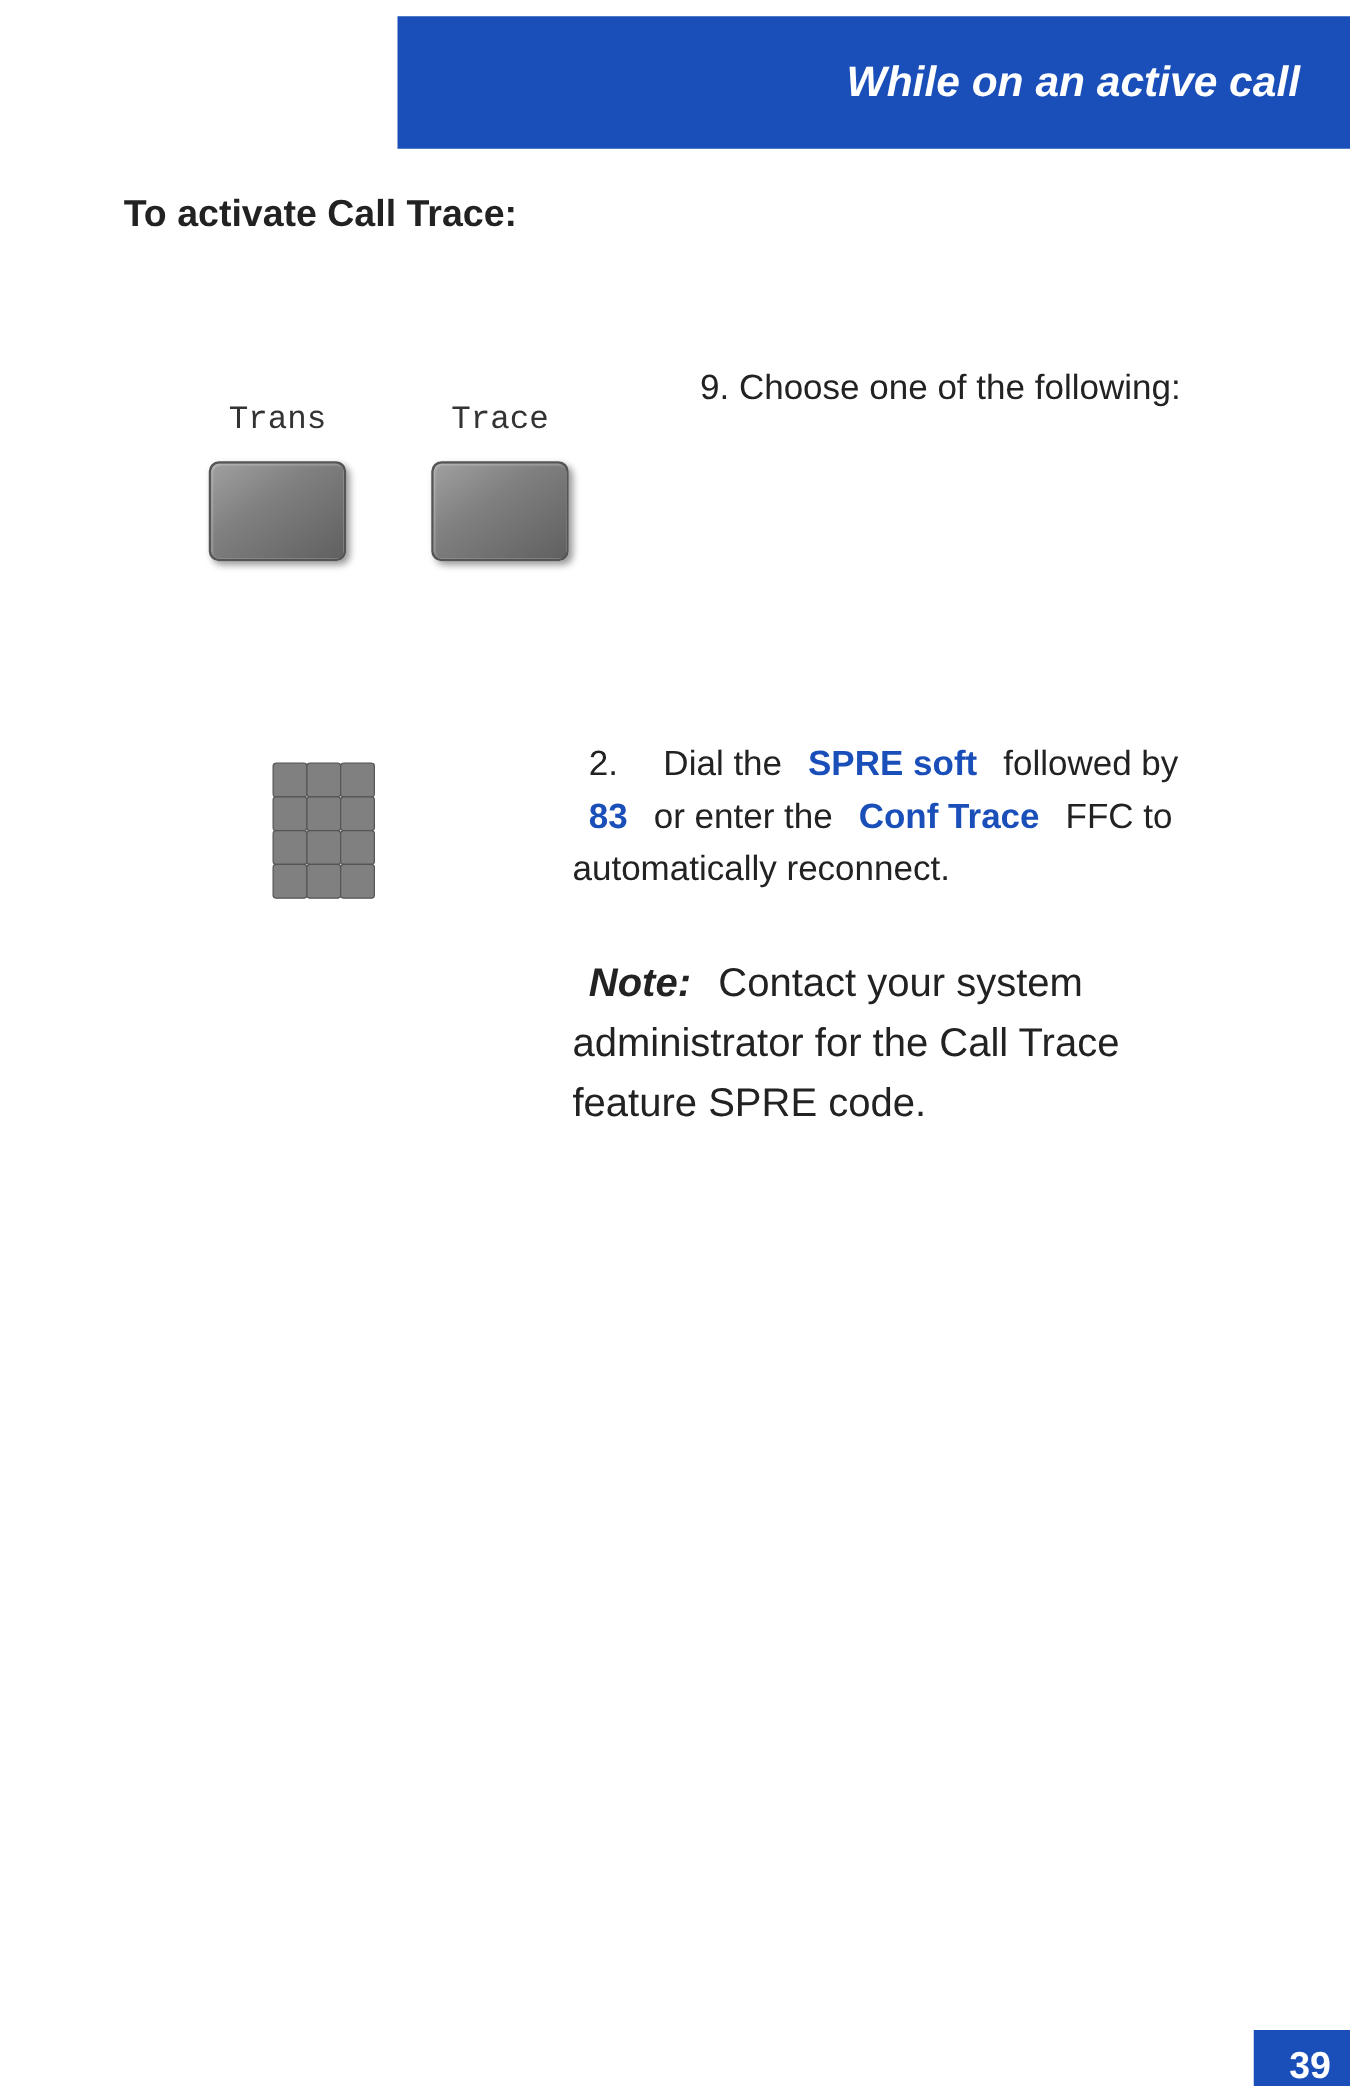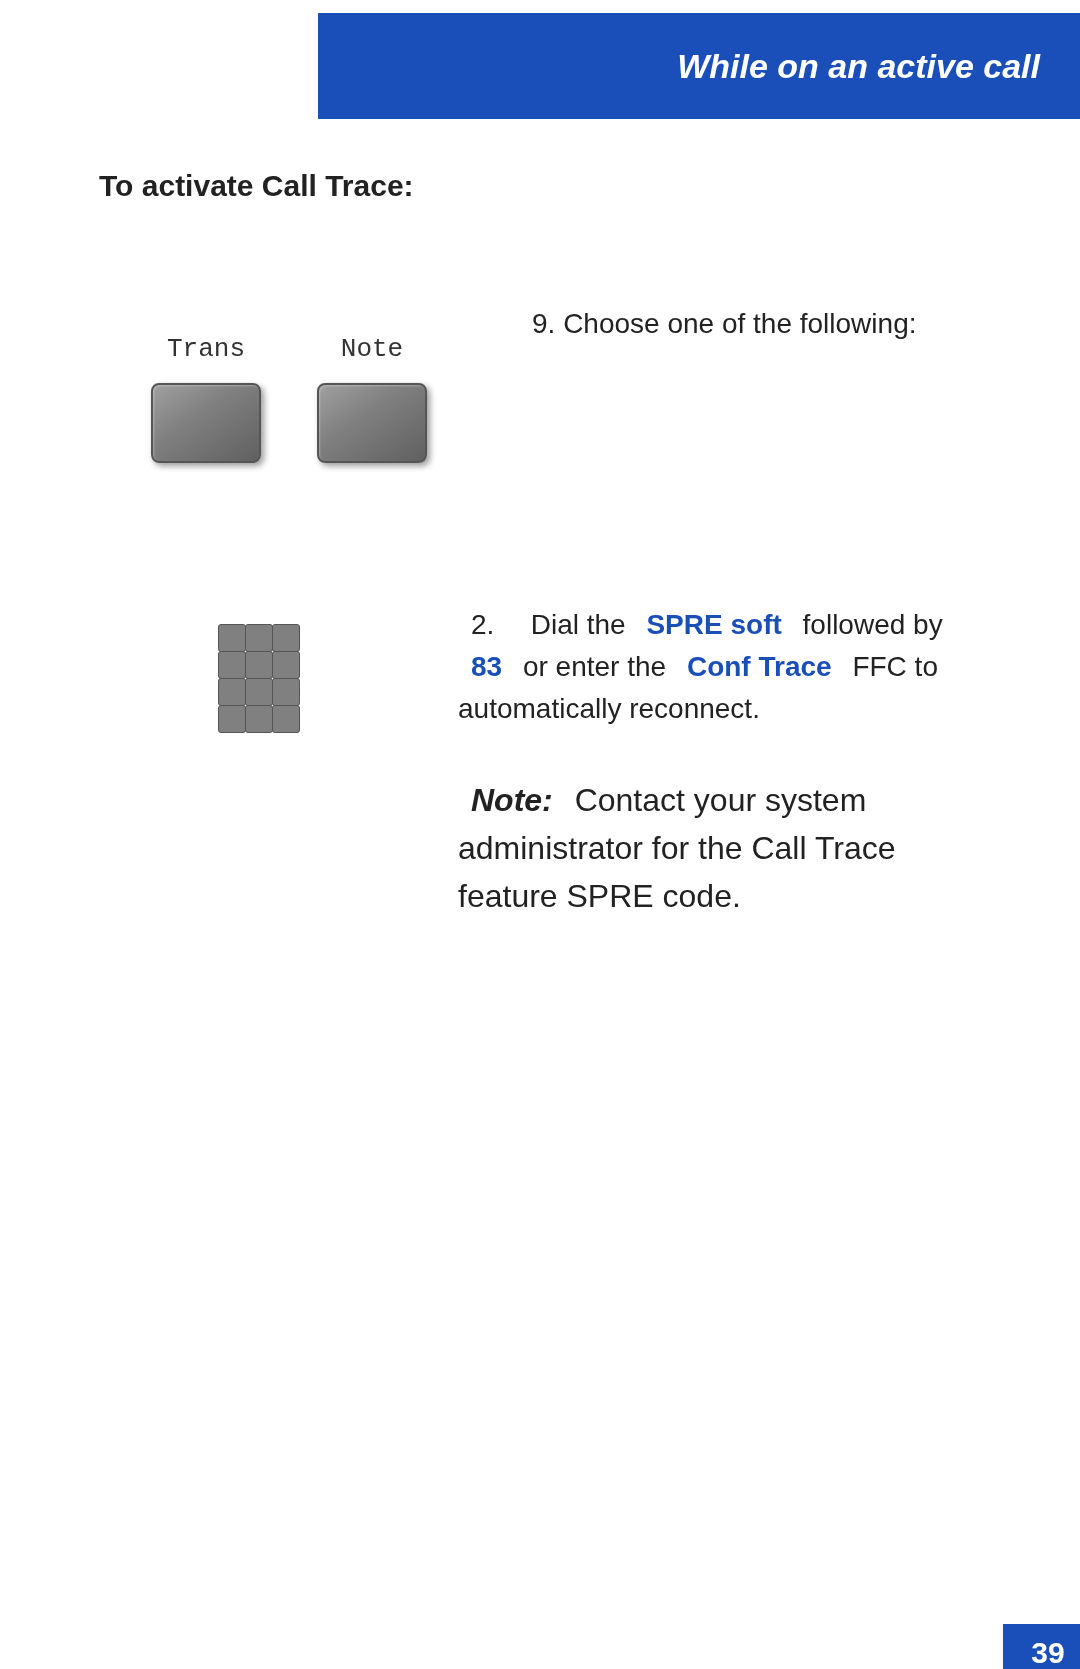--- a/index.html
+++ b/index.html
@@ -32,21 +32,21 @@
     .header-title {
       color: #ffffff;
       font-size: 34px;
       font-weight: bold;
       font-style: italic;
     }
 
     
     .content {
       position: absolute;
-      top: 130px;
+      top: 116px;
       left: 60px;
       right: 60px;
     }
 
     .section-heading {
       font-size: 30px;
       font-weight: bold;
       margin-bottom: 40px;
     }
 
@@ -66,22 +66,23 @@
     
     .buttons-col {
       display: flex;
       flex-direction: column;
       align-items: flex-start;
       min-width: 280px;
     }
 
     .soft-buttons-row {
       display: flex;
-      gap: 30px;
+      gap: 42px;
       align-items: flex-start;
+      margin-left: 16px;
     }
 
     .soft-button-wrap {
       display: flex;
       flex-direction: column;
       align-items: center;
       gap: 6px;
     }
 
     .soft-button-label {
@@ -203,21 +204,21 @@
 
     <div class="step-row">
 
       <div class="buttons-col">
         <div class="soft-buttons-row">
           <div class="soft-button-wrap">
             <span class="soft-button-label">Trans</span>
             <div class="soft-button"></div>
           </div>
           <div class="soft-button-wrap">
-            <span class="soft-button-label">Note</span>
+            <span class="soft-button-label">Trace</span>
             <div class="soft-button"></div>
           </div>
         </div>
       </div>
 
       <div class="step-text-col">
         <div class="step-number">9.  Choose one of the following:</div>
       </div>
     </div>
 

